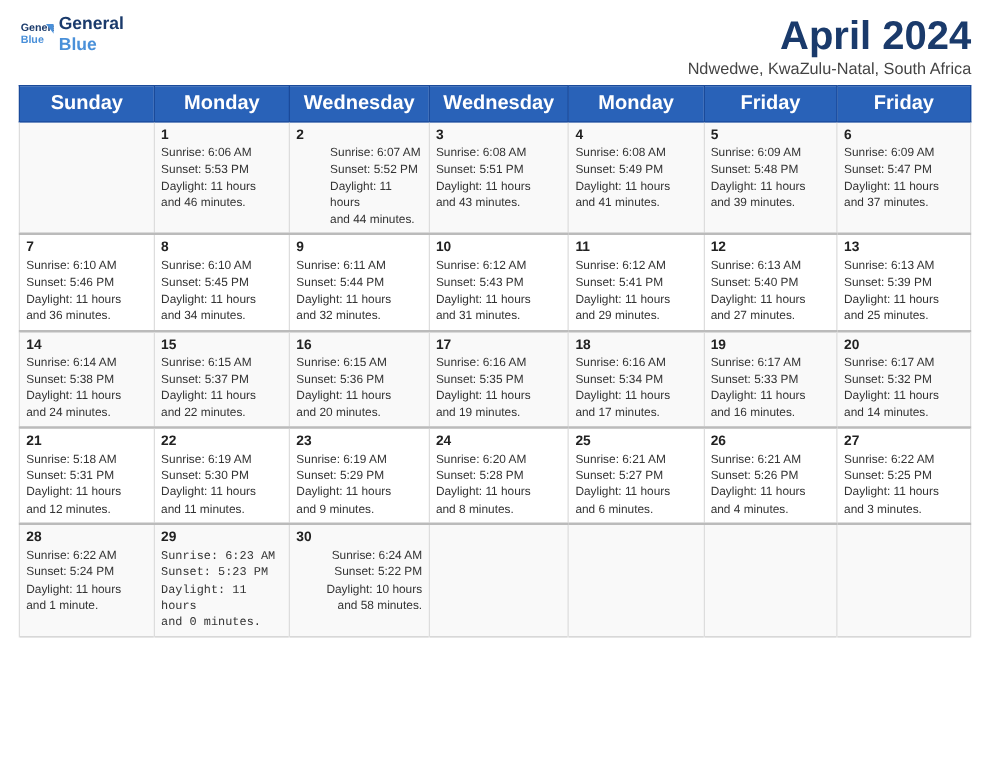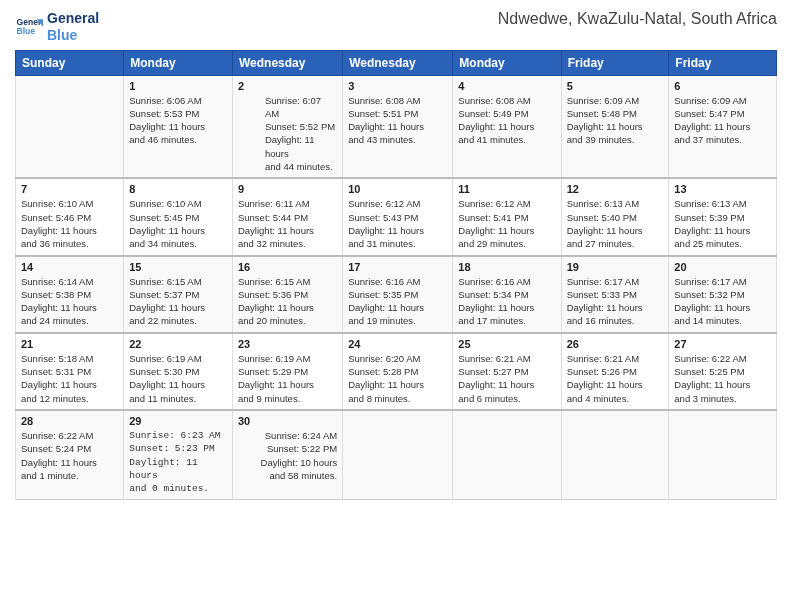--- a/index.html
+++ b/index.html
@@ -32,34 +32,34 @@
     }
     .title-block {
       text-align: right;
     }
     .main-title {
       font-size: 32px;
       font-weight: bold;
       color: #1a3a6b;
     }
     .subtitle {
-      font-size: 16px;
+      font-size: 13px;
       color: #444;
     }
     .calendar {
       width: 100%;
       border-collapse: collapse;
       font-size: 10px;
     }
     .calendar thead tr th {
       background: #2962b8;
       color: #fff;
-      text-align: left;
+      text-align: center;
       padding: 5px 6px;
-      font-size: 12px;
+      font-size: 16px;
       font-weight: bold;
       border: 1px solid #1a4a9a;
     }
     .calendar tbody tr {
       border-bottom: 1px solid #ccc;
     }
     .calendar tbody tr td {
       vertical-align: top;
       padding: 4px 5px;
       border-right: 1px solid #ddd;
@@ -96,20 +96,21 @@
         <text x="2" y="15" font-size="11" font-weight="bold" fill="#1a3a6b" font-family="Arial">General</text>
         <text x="2" y="27" font-size="11" font-weight="bold" fill="#4a90d9" font-family="Arial">Blue</text>
         <polygon points="28,8 36,8 36,18" fill="#4a90d9"></polygon>
       </svg>
       <div style="display:flex;flex-direction:column;line-height:1.2;">
         <span style="font-size:14px;font-weight:bold;color:#1a3a6b;">General</span>
         <span style="font-size:14px;font-weight:bold;color:#4a90d9;">Blue</span>
       </div>
     </div>
     <div class="title-block">
+      <div class="main-title">April 2024</div>
       <div class="subtitle">Ndwedwe, KwaZulu-Natal, South Africa</div>
     </div>
   </div>
 
   <table class="calendar">
     <thead>
       <tr id="cal-header">
           <th>Sunday</th>
           <th>Monday</th>
           <th>Wednesday</th>

